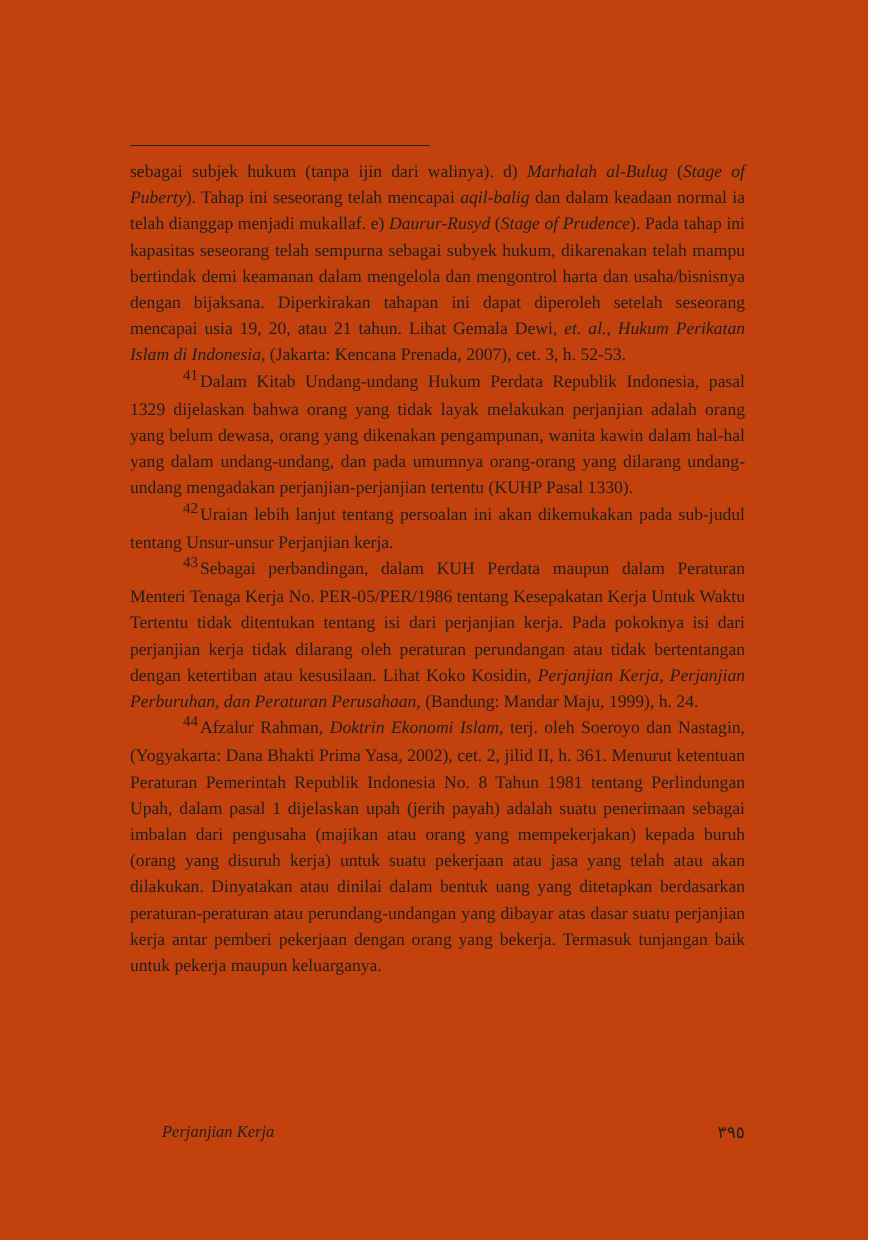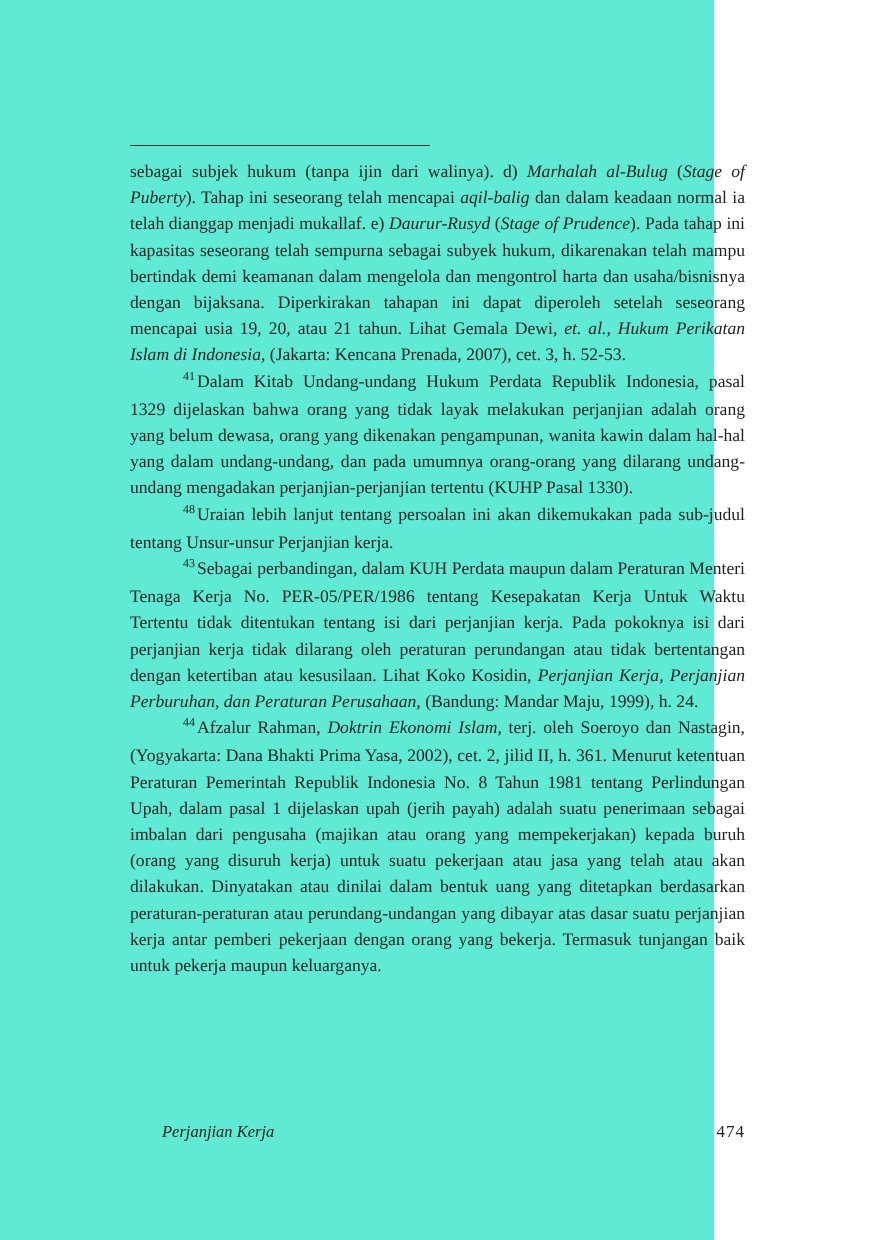--- a/index.html
+++ b/index.html
@@ -1,53 +1,53 @@
 <!DOCTYPE html>
 <html><head>
   <meta charset="utf-8">
   <style>
     html, body { margin: 0; padding: 0; background: #ffffff; }
     body { width: 875px; height: 1240px; position: relative; overflow: hidden; }
-    .page { position: absolute; left: 0; top: 0; width: 714px; height: 1240px; background: #5eead4; }
+    .page { position: absolute; left: 0; top: 0; width: 868px; height: 1240px; background: #c2410c; }
     .rule { position: absolute; left: 130px; top: 145px; width: 300px; height: 0; border-top: 1.3px solid #222; }
     .notes {
       position: absolute; left: 130px; top: 158px; width: 615px;
       font-family: "Liberation Serif", "DejaVu Serif", serif;
       font-size: 17.6px; line-height: 26.2px; color: #1f1f1f;
       text-align: justify; text-rendering: geometricPrecision;
     }
     .notes p { margin: 0; }
     .notes p.fn { text-indent: 53px; }
     .notes p.cont { text-indent: 0; }
-    .notes sup { font-size: 12px; vertical-align: 0; position: relative; top: -7px; margin-right: 2px; margin-top: 48px; }
+    .notes sup { font-size: 15px; vertical-align: 0; position: relative; top: -7px; margin-right: 2px; margin-top: 48px; }
     .notes i { font-style: italic; }
     .footer { position: absolute; left: 130px; top: 1122px; width: 615px; height: 26px;
       font-family: "Liberation Serif", "DejaVu Serif", serif; color: #222; }
     .running-title { position: absolute; left: 0; top: 0; font-style: italic; font-size: 16.5px; margin-left: 32px; }
     .page-number { position: absolute; right: 0; top: 0; font-size: 17px; letter-spacing: 1px; }
   </style>
 </head>
 <body>
 
 <div class="page">
   <div class="rule"></div>
 
   <div class="notes">
     <p class="cont"><span>sebagai subjek hukum (tanpa ijin dari walinya). d) </span><i>Marhalah al-Bulug</i><span> (</span><i>Stage of Puberty</i><span>). Tahap ini seseorang telah mencapai </span><i>aqil-balig</i><span> dan dalam keadaan normal ia telah dianggap menjadi mukallaf. e) </span><i>Daurur-Rusyd</i><span> (</span><i>Stage of Prudence</i><span>). Pada tahap ini kapasitas seseorang telah sempurna sebagai subyek hukum, dikarenakan telah mampu bertindak demi keamanan dalam mengelola dan mengontrol harta dan usaha/bisnisnya dengan bijaksana. Diperkirakan tahapan ini dapat diperoleh setelah seseorang mencapai usia 19, 20, atau 21 tahun. Lihat Gemala Dewi, </span><i>et. al.</i><span>, </span><i>Hukum Perikatan Islam di Indonesia,</i><span> (Jakarta: Kencana Prenada, 2007), cet. 3, h. 52-53.</span></p>
     <p class="fn">
       <sup>41</sup><span><span>Dalam Kitab Undang-undang Hukum Perdata Republik Indonesia, pasal 1329 dijelaskan bahwa orang yang tidak layak melakukan perjanjian adalah orang yang belum dewasa, orang yang dikenakan pengampunan, wanita kawin dalam hal-hal yang dalam undang-undang, dan pada umumnya orang-orang yang dilarang undang-undang mengadakan perjanjian-perjanjian tertentu (KUHP Pasal 1330).</span></span>
     </p>
     <p class="fn">
-      <sup>48</sup><span><span>Uraian lebih lanjut tentang persoalan ini akan dikemukakan pada sub-judul tentang Unsur-unsur Perjanjian kerja.</span></span>
+      <sup>42</sup><span><span>Uraian lebih lanjut tentang persoalan ini akan dikemukakan pada sub-judul tentang Unsur-unsur Perjanjian kerja.</span></span>
     </p>
     <p class="fn">
       <sup>43</sup><span><span>Sebagai perbandingan, dalam KUH Perdata maupun dalam Peraturan Menteri Tenaga Kerja No. PER-05/PER/1986 tentang Kesepakatan Kerja Untuk Waktu Tertentu tidak ditentukan tentang isi dari perjanjian kerja. Pada pokoknya isi dari perjanjian kerja tidak dilarang oleh peraturan perundangan atau tidak bertentangan dengan ketertiban atau kesusilaan. Lihat Koko Kosidin, </span><i>Perjanjian Kerja, Perjanjian Perburuhan, dan Peraturan Perusahaan,</i><span> (Bandung: Mandar Maju, 1999), h. 24.</span></span>
     </p>
     <p class="fn">
       <sup>44</sup><span><span>Afzalur Rahman, </span><i>Doktrin Ekonomi Islam,</i><span> terj. oleh Soeroyo dan Nastagin, (Yogyakarta: Dana Bhakti Prima Yasa, 2002), cet. 2, jilid II, h. 361. Menurut ketentuan Peraturan Pemerintah Republik Indonesia No. 8 Tahun 1981 tentang Perlindungan Upah, dalam pasal 1 dijelaskan upah (jerih payah) adalah suatu penerimaan sebagai imbalan dari pengusaha (majikan atau orang yang mempekerjakan) kepada buruh (orang yang disuruh kerja) untuk suatu pekerjaan atau jasa yang telah atau akan dilakukan. Dinyatakan atau dinilai dalam bentuk uang yang ditetapkan berdasarkan peraturan-peraturan atau perundang-undangan yang dibayar atas dasar suatu perjanjian kerja antar pemberi pekerjaan dengan orang yang bekerja. Termasuk tunjangan baik untuk pekerja maupun keluarganya.</span></span>
     </p>
   </div>
 
   <div class="footer">
     <span class="running-title">Perjanjian Kerja</span>
-    <span class="page-number">474</span>
+    <span class="page-number">٣٩٥</span>
   </div>
 </div>
 
 </body></html>

